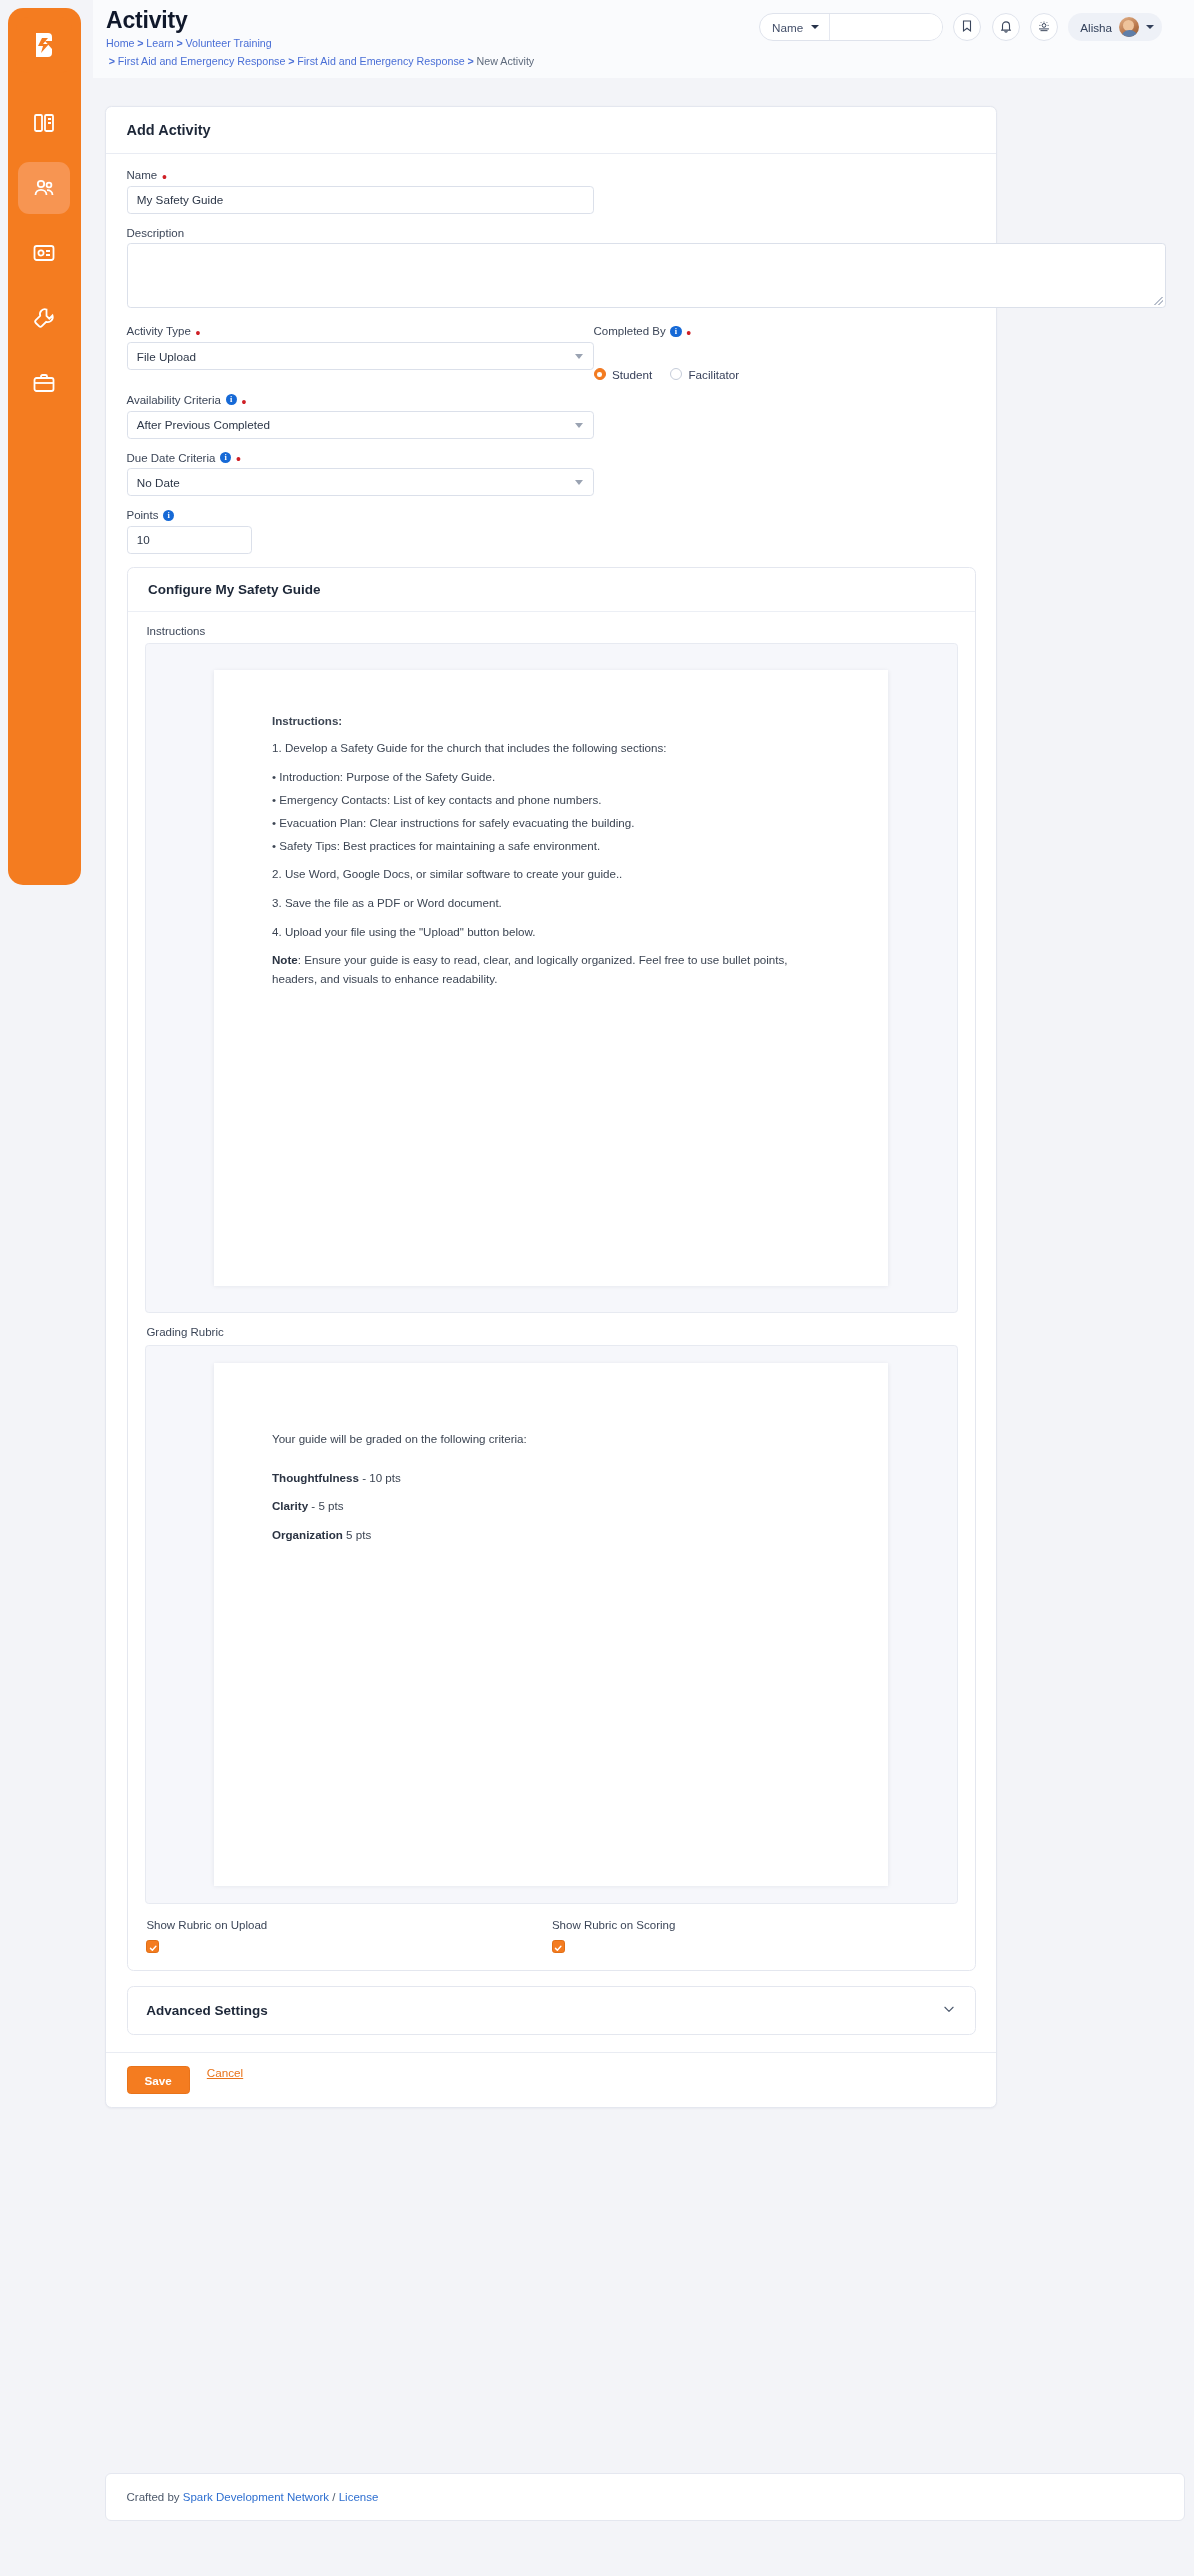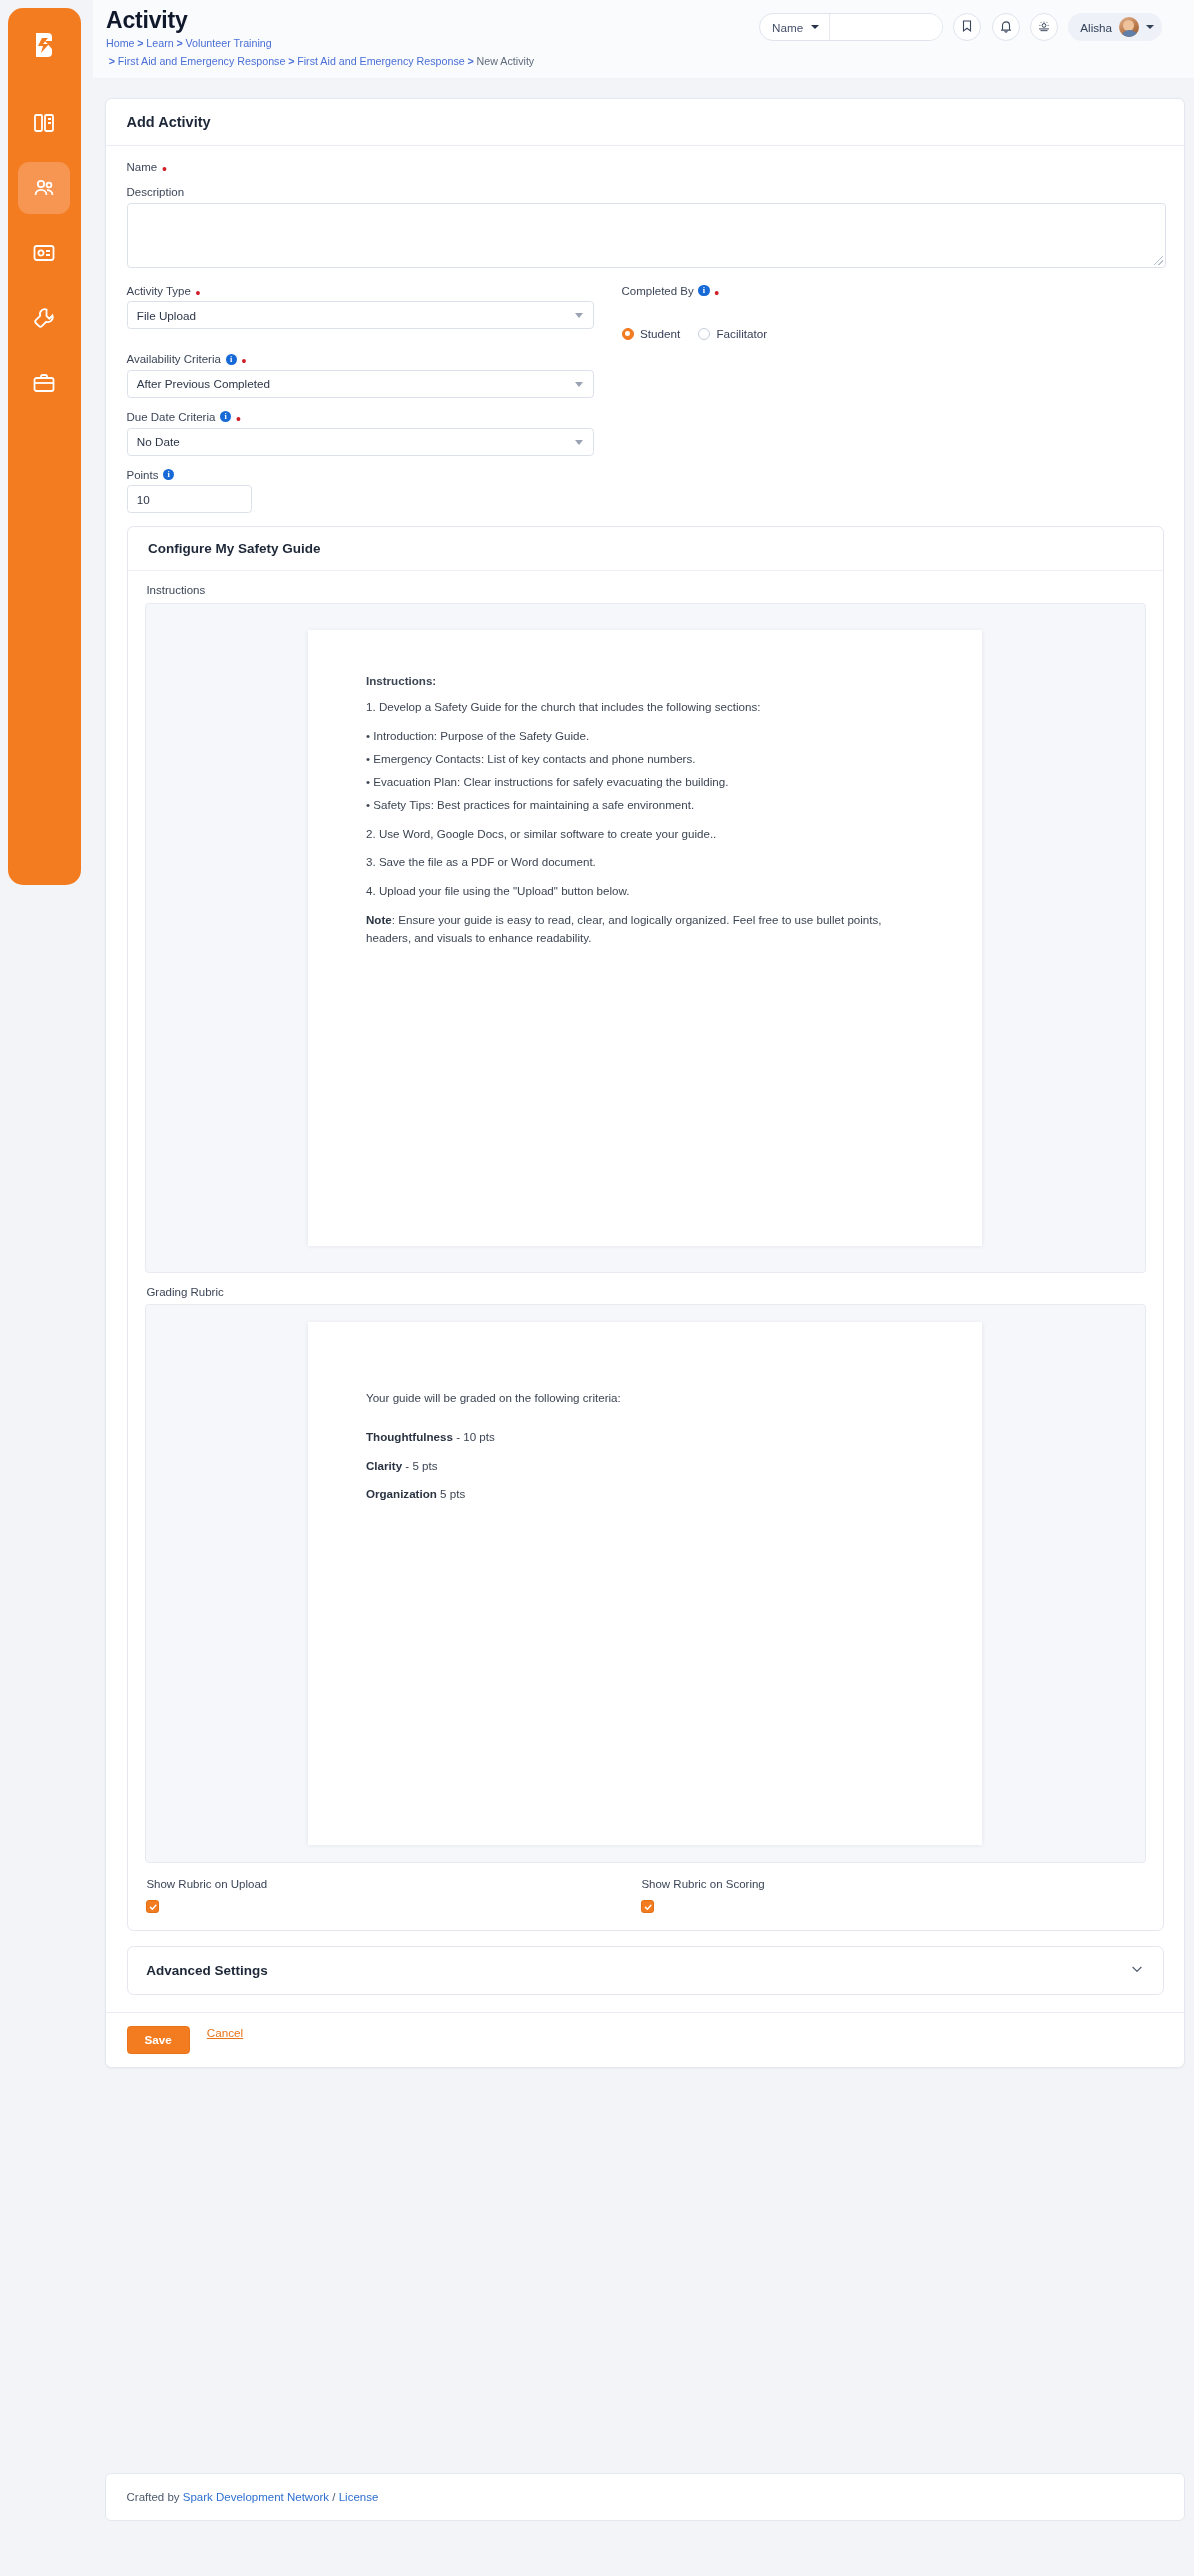--- a/index.html
+++ b/index.html
@@ -88,21 +88,21 @@
     width:20.5px;height:20.5px;border-radius:50%;
     background:linear-gradient(150deg,#d9a47a 15%,#b8764a 60%,#8b5a34 100%);
     position:relative; overflow:hidden; flex:0 0 auto;
   }
   .avatar:before{content:"";position:absolute;left:4.7px;top:2.8px;width:11.2px;height:11.2px;border-radius:50%;background:#eec39b;}
   .avatar:after{content:"";position:absolute;left:1.9px;top:13px;width:17px;height:11.2px;border-radius:8.4px 8.4px 0 0;background:#5f7ea8;}
   .chev-d { width:0;height:0;border-left:4.2px solid transparent;border-right:4.2px solid transparent;border-top:4.7px solid #33405a;}
 
   
   .card {
-    position:absolute; left:105px; top:98px; width:1080px;
+    position:absolute; left:105px; top:106px; width:892px;
     background:#fff; border:0.9px solid #e4e7ef; border-radius:6.5px;
     box-shadow:0 0.9px 1.9px rgba(20,30,60,.04);
   }
   .card-head {
     padding:15px 20.5px; border-bottom:0.9px solid #e9ecf3;
     font-size:14.5px; font-weight:bold; color:#1d2738;
   }
   .card-body { padding:15px 20.5px 0 20.5px; }
 
   .flabel { font-size:11.5px; color:#3c4658; margin:0 0 4.7px 0; display:flex; align-items:center; gap:4.7px; }
@@ -317,20 +317,23 @@
 
   <section class="card">
     <div class="card-head">Add Activity</div>
 
     <div class="card-body">
 
       <div class="mb14">
         <div class="flabel">
           <span>Name</span>
           <span class="req">•</span>
+        </div>
+        <div class="field w-half">
+          <span>My Safety Guide</span>
         </div>
       </div>
 
       <div class="mb18">
         <div class="flabel">
           <span>Description</span>
         </div>
         <div class="textarea">
           <span class="grip"></span>
         </div>

